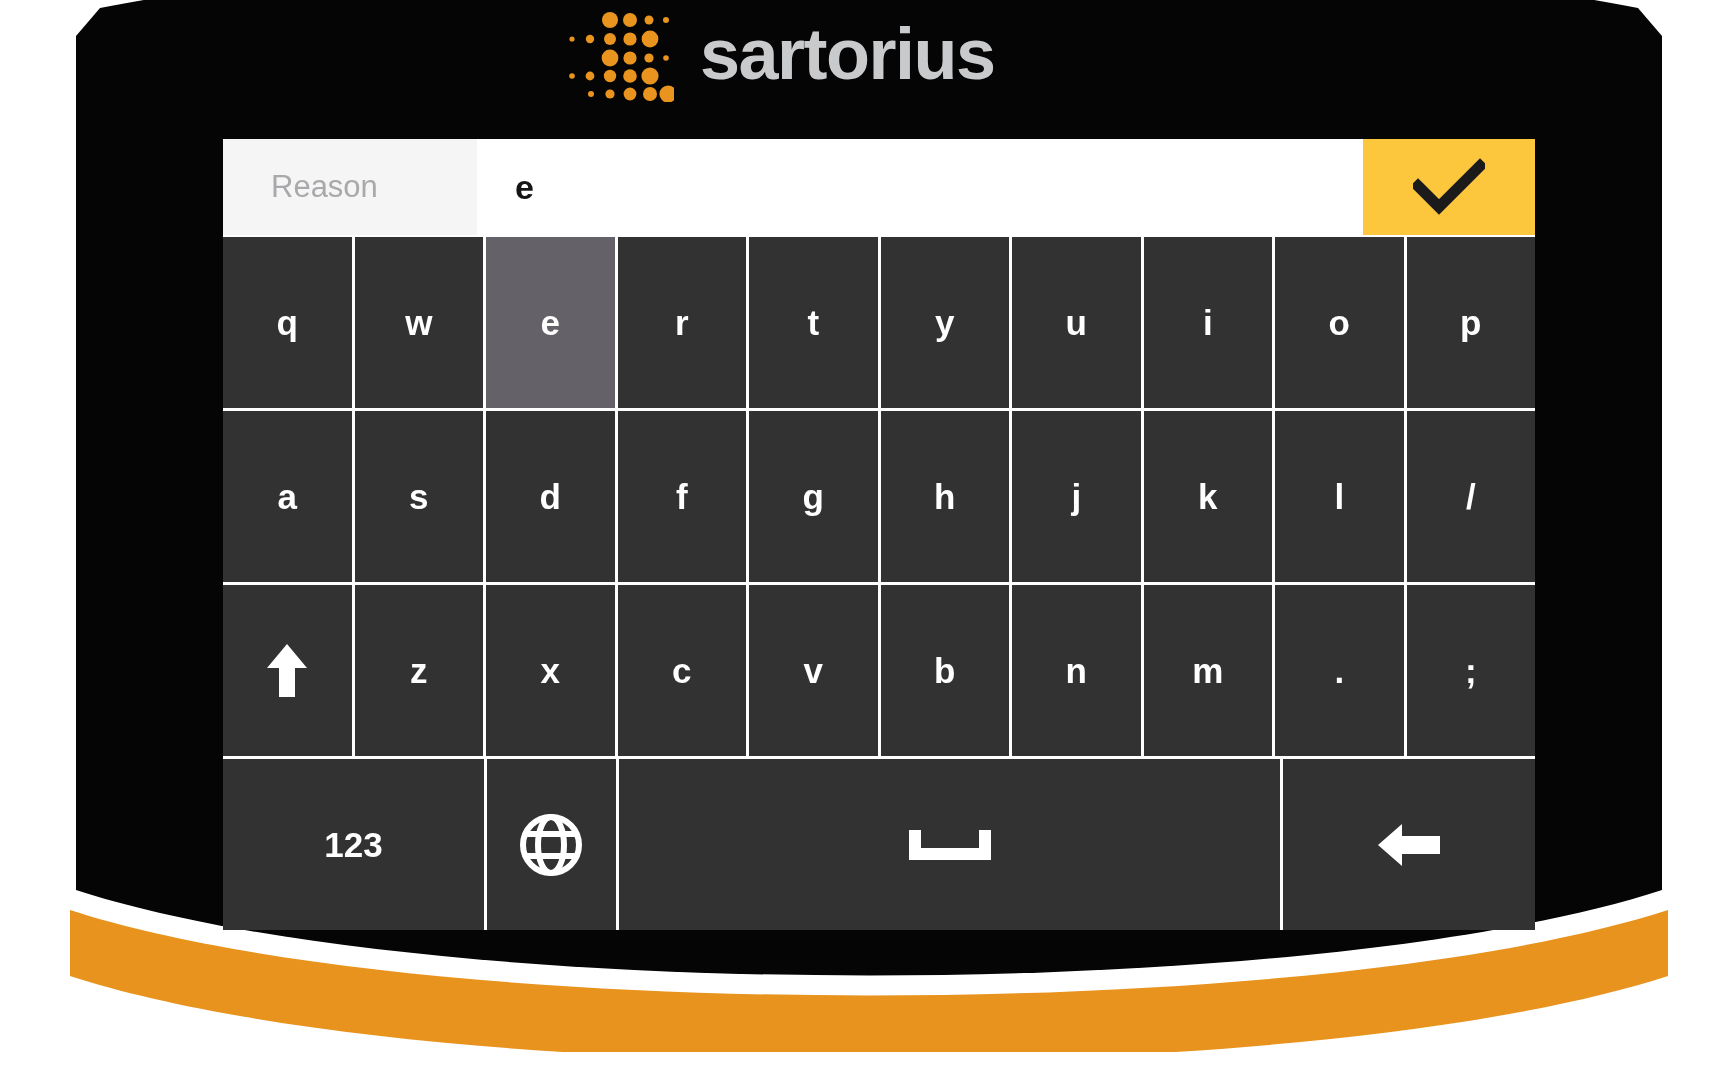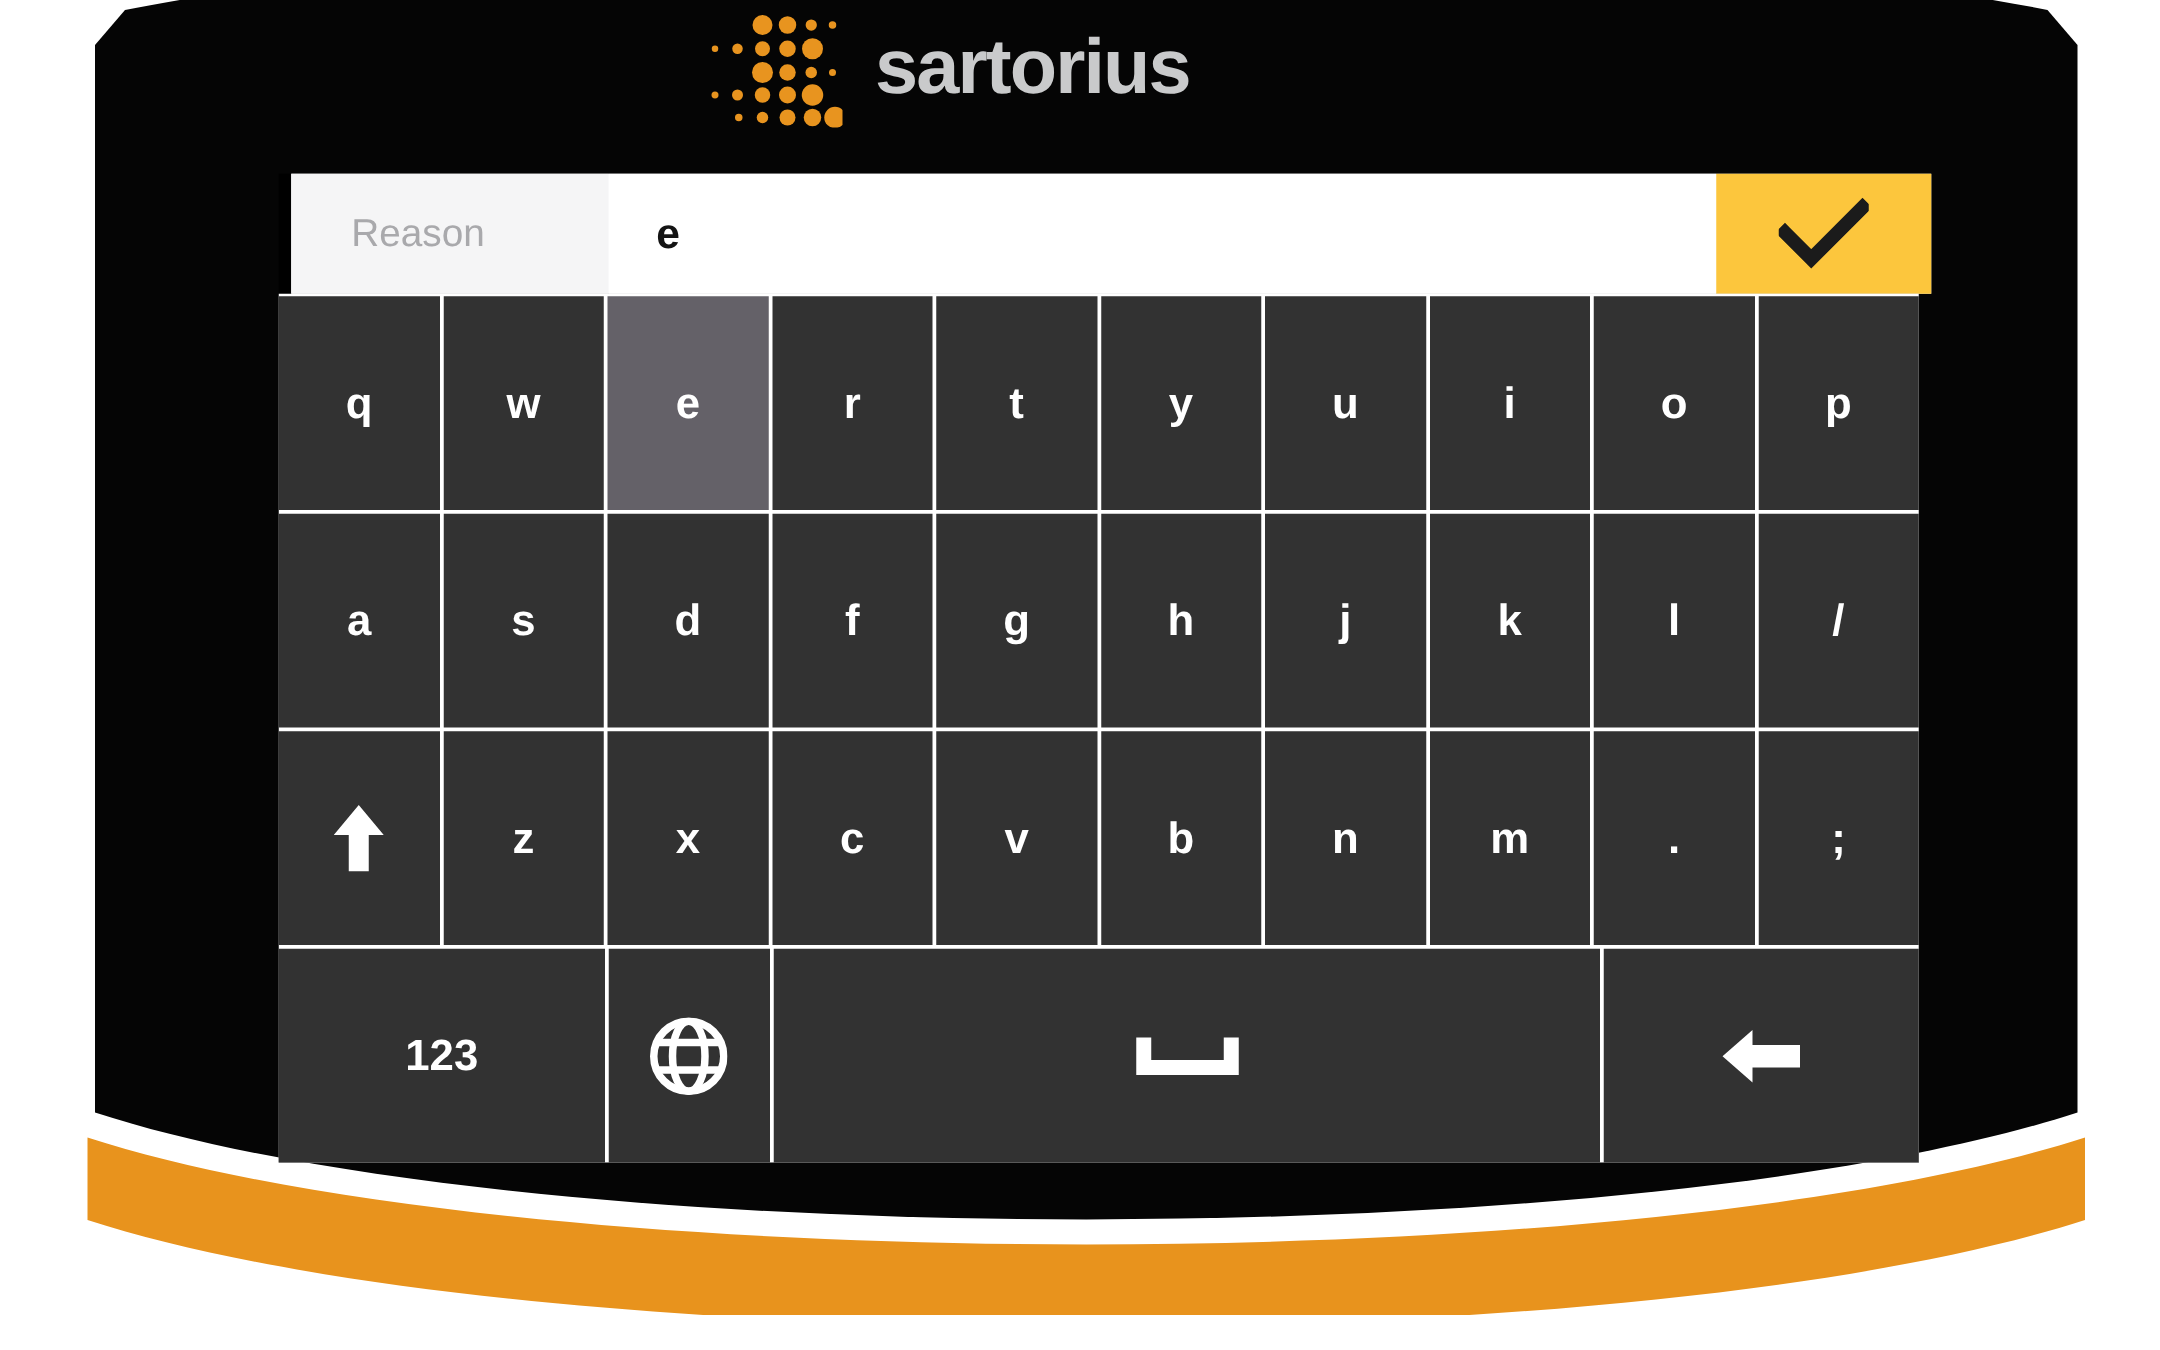--- a/index.html
+++ b/index.html
@@ -52,42 +52,42 @@
   }
 
   .brand-mark {
     width: 108px;
     height: 96px;
     flex: 0 0 auto;
   }
 
   .brand-word {
     font-family: "Liberation Sans", sans-serif;
-    font-size: 62px;
+    font-size: 72px;
     font-weight: 700;
     letter-spacing: -1.5px;
     color: #c9cacb;
     line-height: 1;
     user-select: none;
   }
 
   
   .screen {
     position: absolute;
     left: 223px;
     top: 139px;
     width: 1312px;
     height: 791px;
     background: #000000;
   }
 
   
   .input-bar {
     position: absolute;
-    left: 10px;
+    left: 0;
     top: 0;
     width: 1312px;
     height: 96px;
     display: flex;
     background: #ffffff;
   }
 
   .field-label {
     width: 254px;
     height: 96px;

